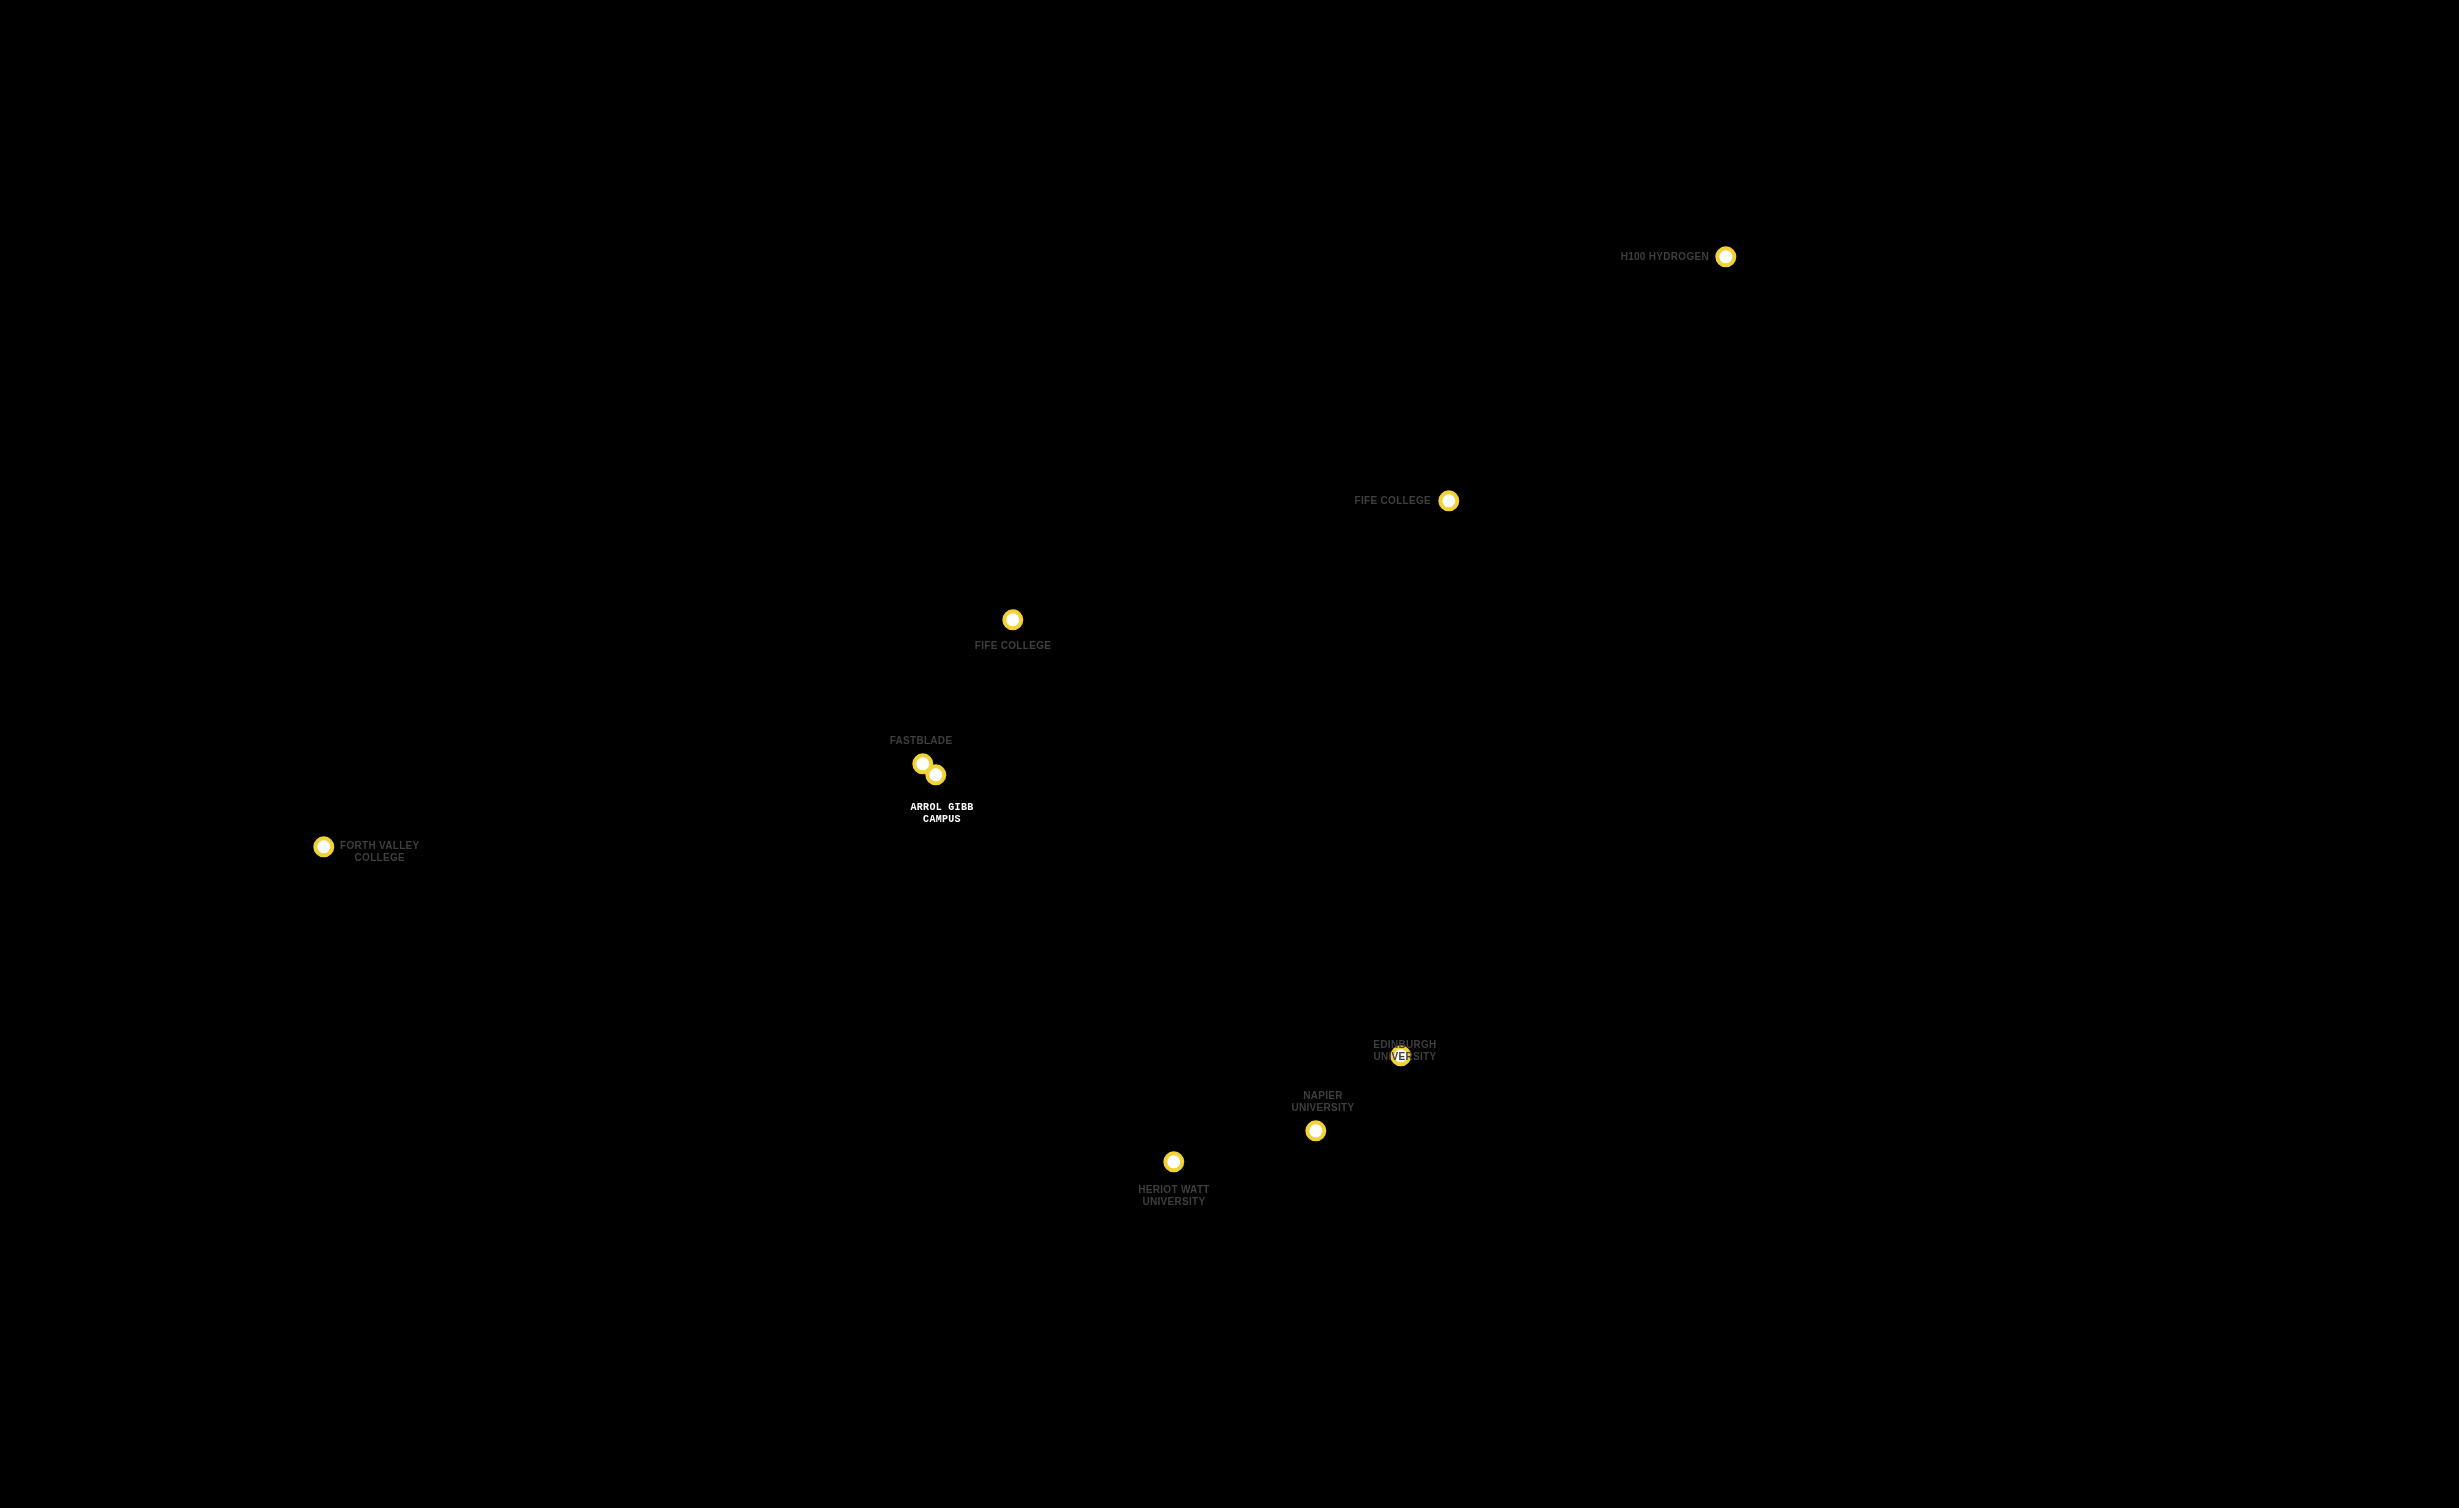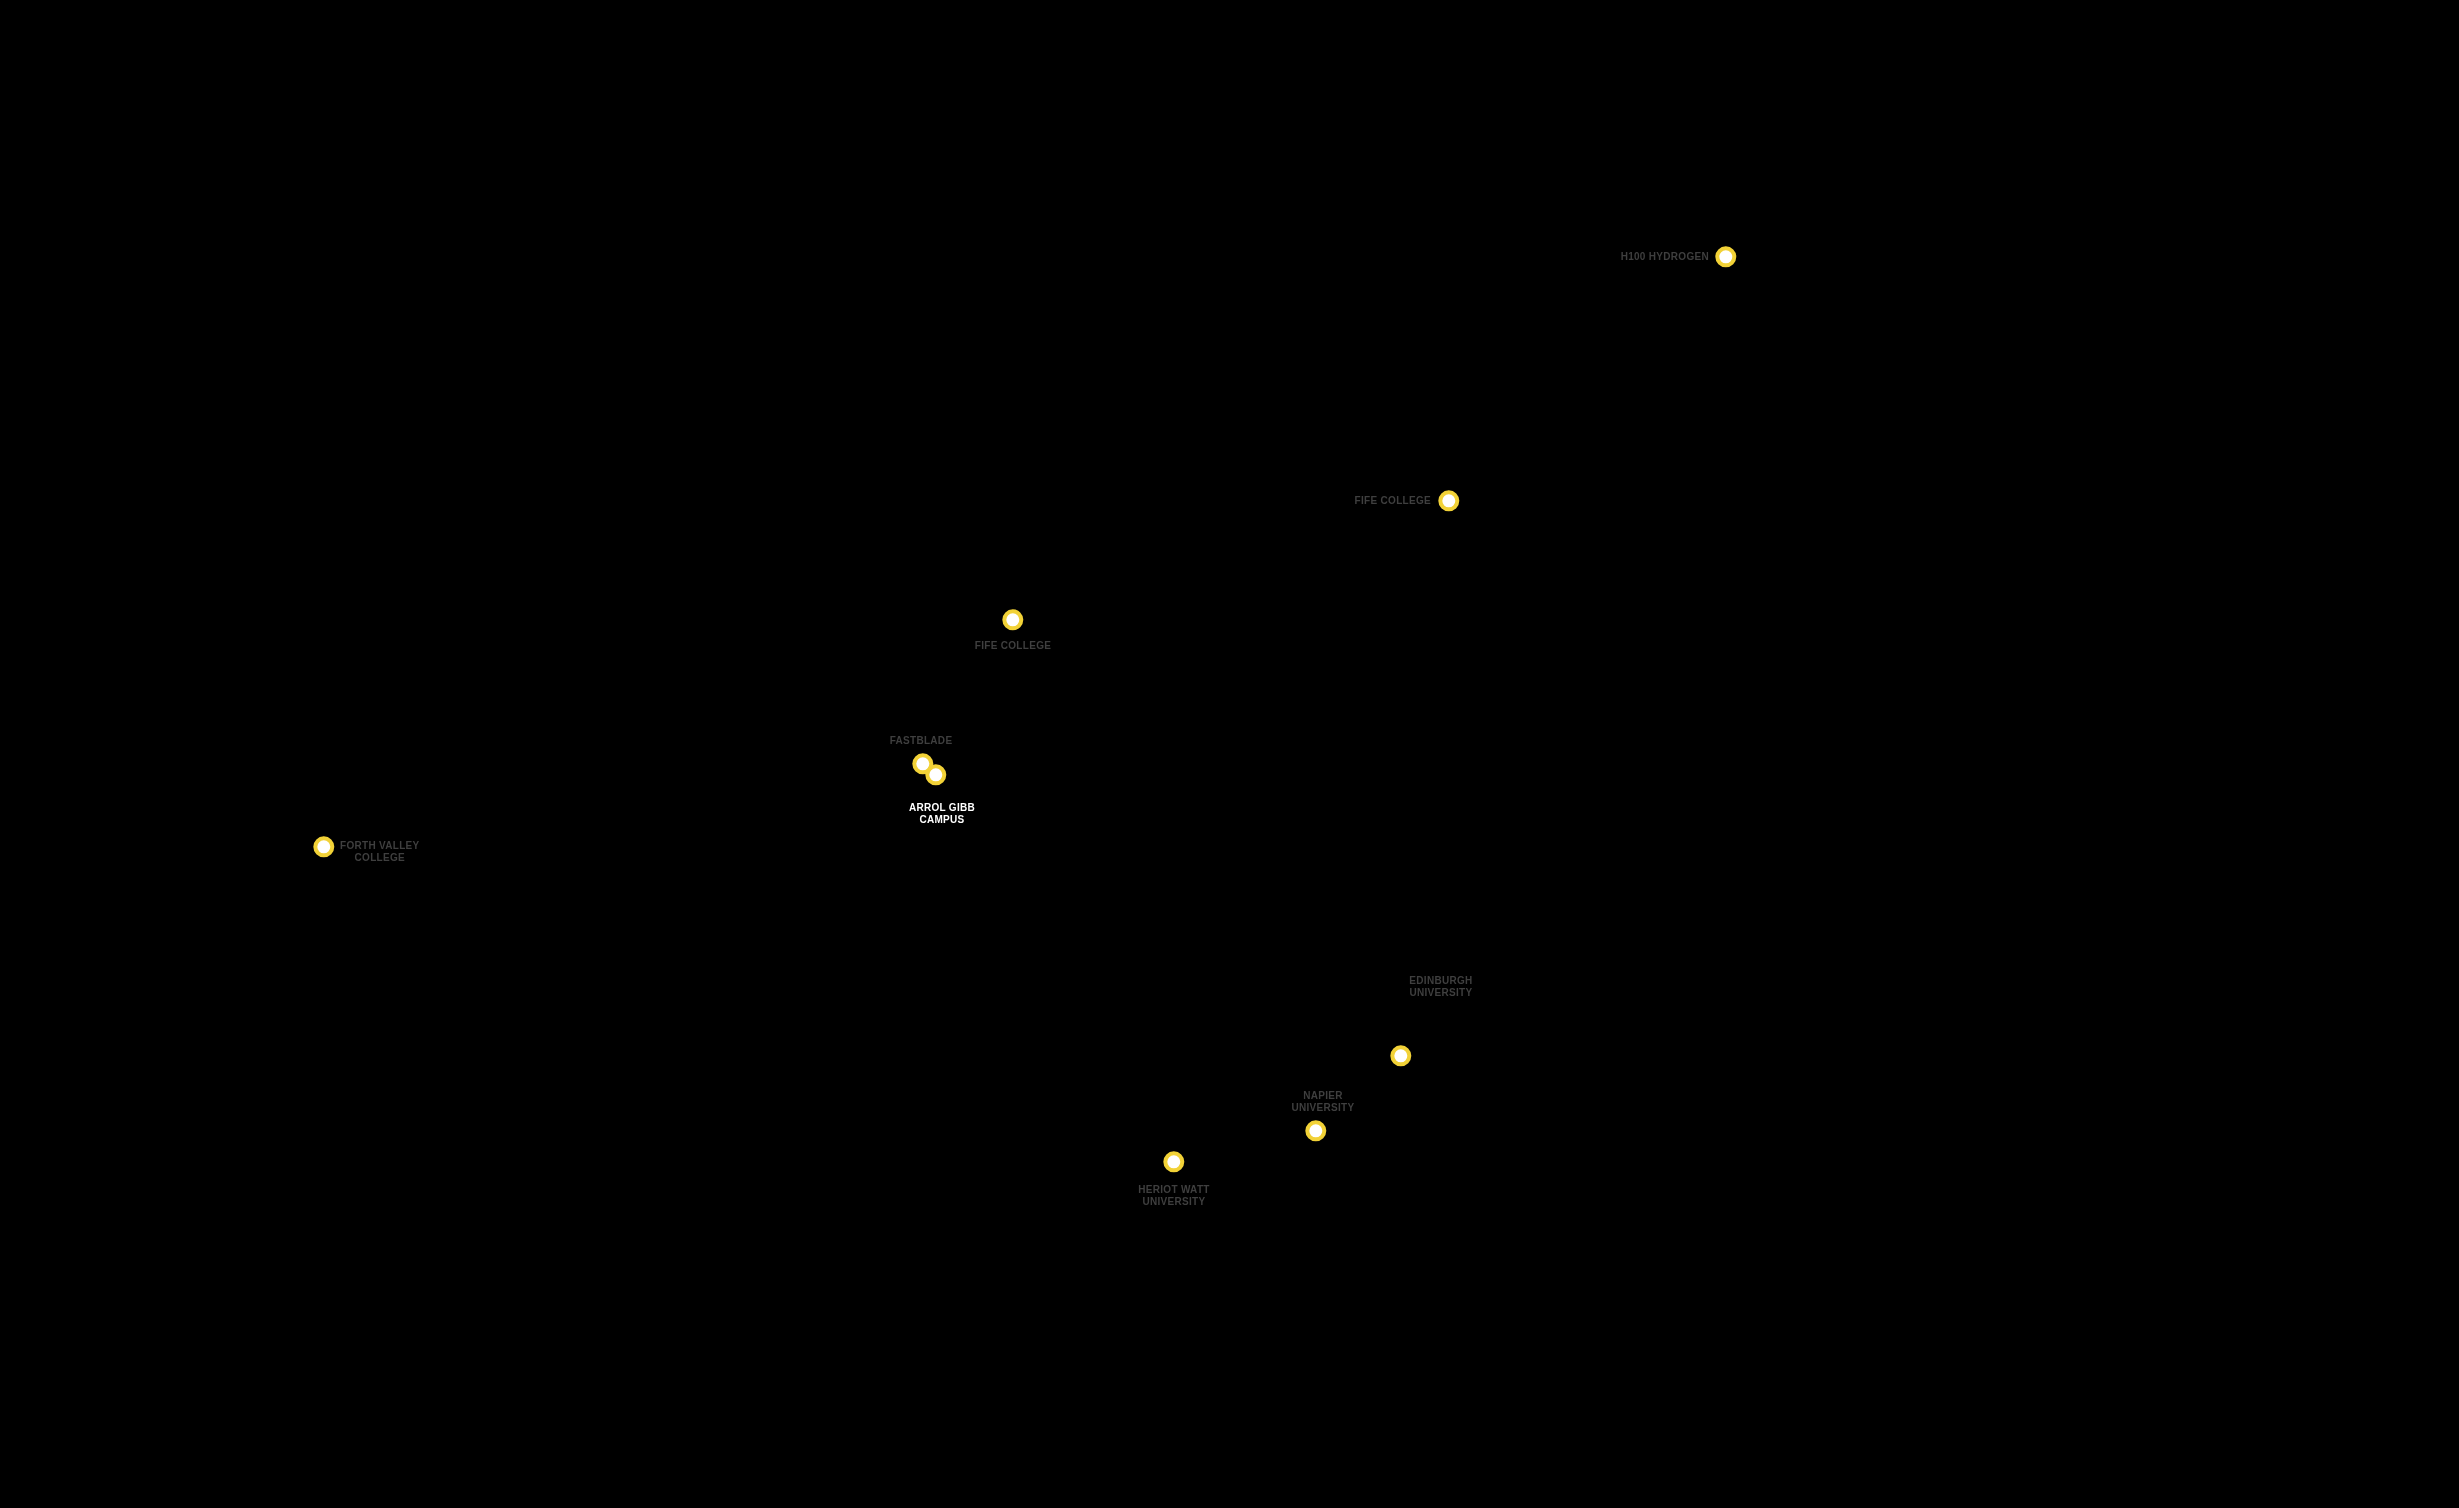--- a/index.html
+++ b/index.html
@@ -63,31 +63,31 @@
     </div>
     <span class="dot" style="left: 1013px; top: 620px;"></span>
     <div class="label below" style="left: 1013px; top: 640px;">
       <span>FIFE COLLEGE</span>
     </div>
     <span class="dot" style="left: 923px; top: 764px;"></span>
     <div class="label above" style="left: 921px; top: 747px; text-align: center;">
       <span>FASTBLADE</span>
     </div>
     <span class="dot" style="left: 936px; top: 775px;"></span>
-    <div class="label below highlight" style="left: 942px; top: 802px;">
+    <div class="label below highlight" style="left: 942px; top: 802px; font-family: Liberation Mono, monospace;">
       <span>ARROL GIBB</span>
       <span>CAMPUS</span>
     </div>
     <span class="dot" style="left: 324px; top: 847px;"></span>
     <div class="label right" style="left: 340px; top: 852px;">
       <span>FORTH VALLEY</span>
       <span>COLLEGE</span>
     </div>
     <span class="dot" style="left: 1401px; top: 1056px;"></span>
-    <div class="label above" style="left: 1405px; top: 999px; margin-left: 36px;">
+    <div class="label above" style="left: 1405px; top: 1063px;">
       <span>EDINBURGH</span>
       <span>UNIVERSITY</span>
     </div>
     <span class="dot" style="left: 1316px; top: 1131px;"></span>
     <div class="label above" style="left: 1323px; top: 1114px;">
       <span>NAPIER</span>
       <span>UNIVERSITY</span>
     </div>
     <span class="dot" style="left: 1174px; top: 1162px;"></span>
     <div class="label above" style="left: 1174px; top: 1208px;">

